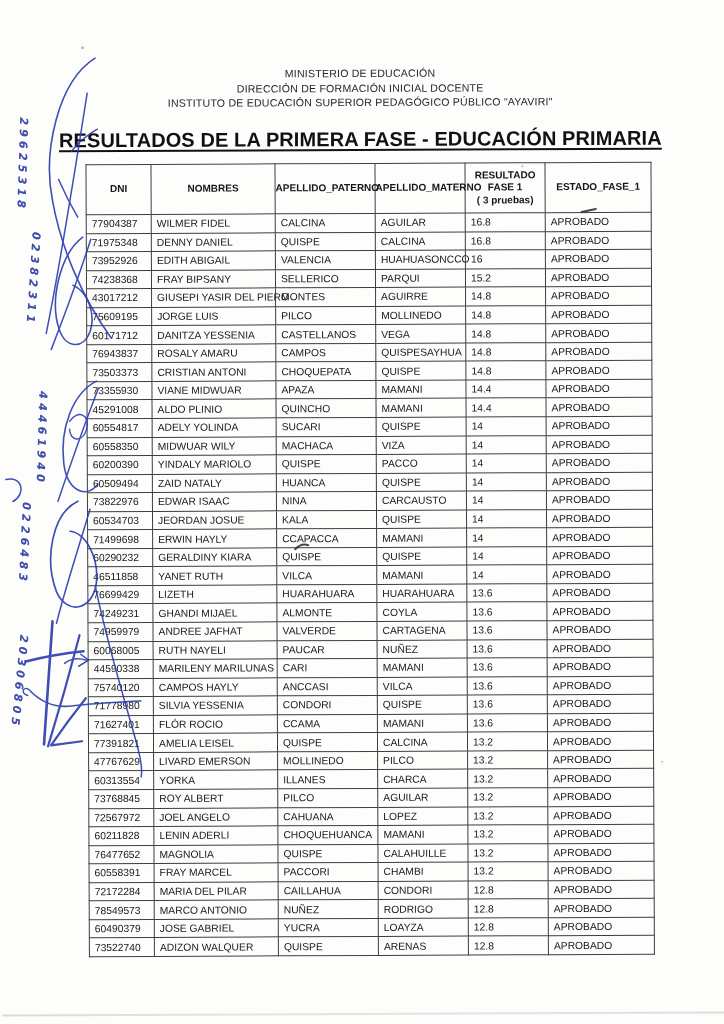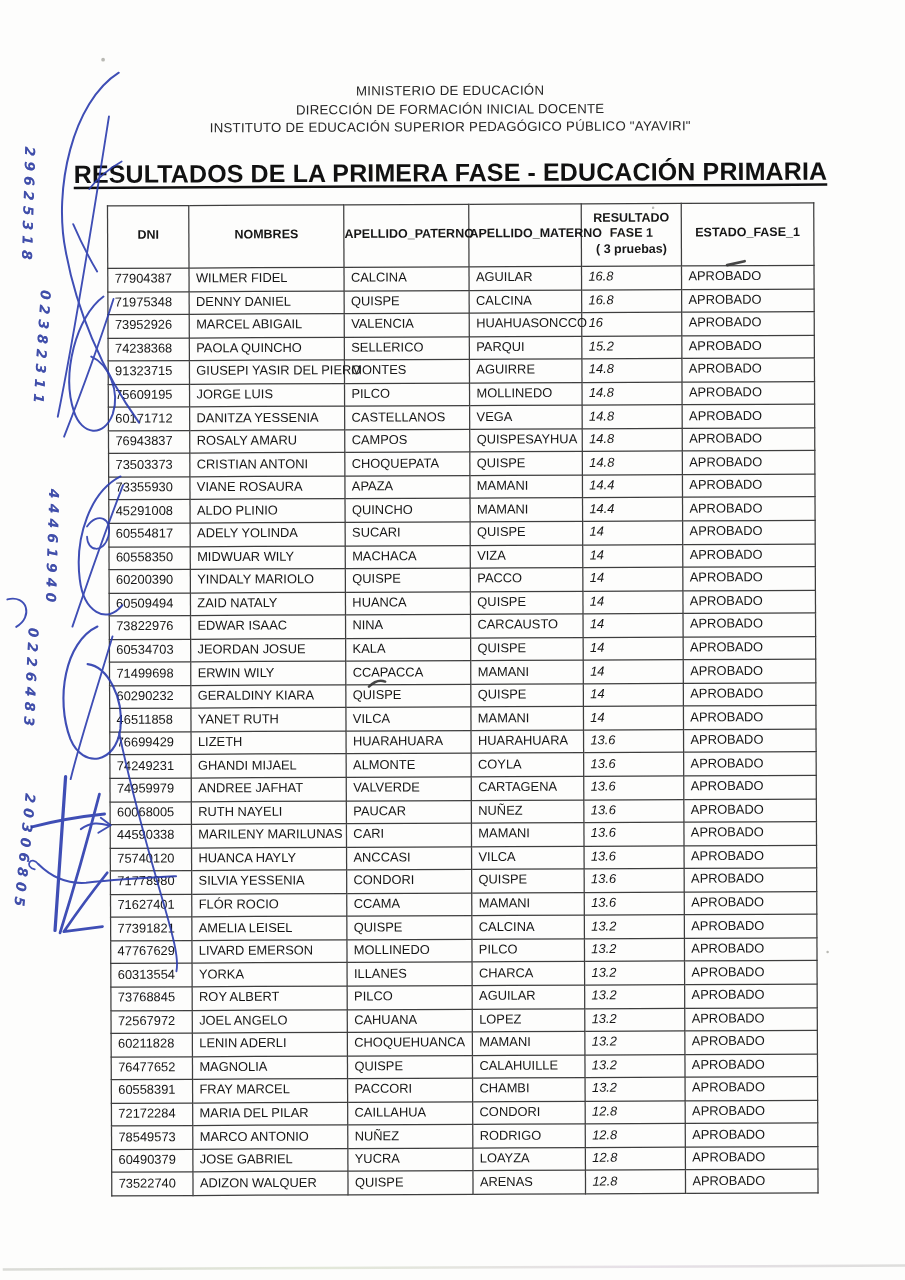--- a/index.html
+++ b/index.html
@@ -51,21 +51,21 @@
     height:49px;padding:0;vertical-align:middle;
     line-height:12.6px;overflow:visible;
   }
   table.results td{
     font-size:10.3px;font-weight:400;
     height:17.55px;padding:0 0 0 5px;
     text-align:left;vertical-align:middle;
     overflow:visible;
   }
   td.c-dni{padding-left:5px;}
-  td.c-resultado{text-align:center;padding-left:0;font-style:italic;}
+  td.c-resultado{text-align:center;padding-left:0;}
   td.c-estado{padding-left:7px;}
   
   .ink-layer{position:absolute;inset:0;pointer-events:none;}
   .margin-num{
     position:absolute;
     font-family:"DejaVu Sans",sans-serif;
     font-style:italic;font-weight:700;
     font-size:11px;letter-spacing:4.2px;
     color:#27379f;opacity:.88;
     transform-origin:0 0;
@@ -129,36 +129,36 @@
         <tr>
           <td class="c-dni">71975348</td>
           <td class="c-nombres">DENNY DANIEL</td>
           <td class="c-apellido_paterno">QUISPE</td>
           <td class="c-apellido_materno">CALCINA</td>
           <td class="c-resultado">16.8</td>
           <td class="c-estado">APROBADO</td>
         </tr>
         <tr>
           <td class="c-dni">73952926</td>
-          <td class="c-nombres">MARCEL ABIGAIL</td>
+          <td class="c-nombres">EDITH ABIGAIL</td>
           <td class="c-apellido_paterno">VALENCIA</td>
           <td class="c-apellido_materno">HUAHUASONCCO</td>
           <td class="c-resultado">16</td>
           <td class="c-estado">APROBADO</td>
         </tr>
         <tr>
           <td class="c-dni">74238368</td>
-          <td class="c-nombres">PAOLA QUINCHO</td>
+          <td class="c-nombres">FRAY BIPSANY</td>
           <td class="c-apellido_paterno">SELLERICO</td>
           <td class="c-apellido_materno">PARQUI</td>
           <td class="c-resultado">15.2</td>
           <td class="c-estado">APROBADO</td>
         </tr>
         <tr>
-          <td class="c-dni">91323715</td>
+          <td class="c-dni">43017212</td>
           <td class="c-nombres">GIUSEPI YASIR DEL PIERO</td>
           <td class="c-apellido_paterno">MONTES</td>
           <td class="c-apellido_materno">AGUIRRE</td>
           <td class="c-resultado">14.8</td>
           <td class="c-estado">APROBADO</td>
         </tr>
         <tr>
           <td class="c-dni">75609195</td>
           <td class="c-nombres">JORGE LUIS</td>
           <td class="c-apellido_paterno">PILCO</td>
@@ -185,21 +185,21 @@
         <tr>
           <td class="c-dni">73503373</td>
           <td class="c-nombres">CRISTIAN ANTONI</td>
           <td class="c-apellido_paterno">CHOQUEPATA</td>
           <td class="c-apellido_materno">QUISPE</td>
           <td class="c-resultado">14.8</td>
           <td class="c-estado">APROBADO</td>
         </tr>
         <tr>
           <td class="c-dni">73355930</td>
-          <td class="c-nombres">VIANE ROSAURA</td>
+          <td class="c-nombres">VIANE MIDWUAR</td>
           <td class="c-apellido_paterno">APAZA</td>
           <td class="c-apellido_materno">MAMANI</td>
           <td class="c-resultado">14.4</td>
           <td class="c-estado">APROBADO</td>
         </tr>
         <tr>
           <td class="c-dni">45291008</td>
           <td class="c-nombres">ALDO PLINIO</td>
           <td class="c-apellido_paterno">QUINCHO</td>
           <td class="c-apellido_materno">MAMANI</td>
@@ -249,21 +249,21 @@
         <tr>
           <td class="c-dni">60534703</td>
           <td class="c-nombres">JEORDAN JOSUE</td>
           <td class="c-apellido_paterno">KALA</td>
           <td class="c-apellido_materno">QUISPE</td>
           <td class="c-resultado">14</td>
           <td class="c-estado">APROBADO</td>
         </tr>
         <tr>
           <td class="c-dni">71499698</td>
-          <td class="c-nombres">ERWIN WILY</td>
+          <td class="c-nombres">ERWIN HAYLY</td>
           <td class="c-apellido_paterno">CCAPACCA</td>
           <td class="c-apellido_materno">MAMANI</td>
           <td class="c-resultado">14</td>
           <td class="c-estado">APROBADO</td>
         </tr>
         <tr>
           <td class="c-dni">60290232</td>
           <td class="c-nombres">GERALDINY KIARA</td>
           <td class="c-apellido_paterno">QUISPE</td>
           <td class="c-apellido_materno">QUISPE</td>
@@ -313,21 +313,21 @@
         <tr>
           <td class="c-dni">44590338</td>
           <td class="c-nombres">MARILENY MARILUNAS</td>
           <td class="c-apellido_paterno">CARI</td>
           <td class="c-apellido_materno">MAMANI</td>
           <td class="c-resultado">13.6</td>
           <td class="c-estado">APROBADO</td>
         </tr>
         <tr>
           <td class="c-dni">75740120</td>
-          <td class="c-nombres">HUANCA HAYLY</td>
+          <td class="c-nombres">CAMPOS HAYLY</td>
           <td class="c-apellido_paterno">ANCCASI</td>
           <td class="c-apellido_materno">VILCA</td>
           <td class="c-resultado">13.6</td>
           <td class="c-estado">APROBADO</td>
         </tr>
         <tr>
           <td class="c-dni">71778980</td>
           <td class="c-nombres">SILVIA YESSENIA</td>
           <td class="c-apellido_paterno">CONDORI</td>
           <td class="c-apellido_materno">QUISPE</td>

